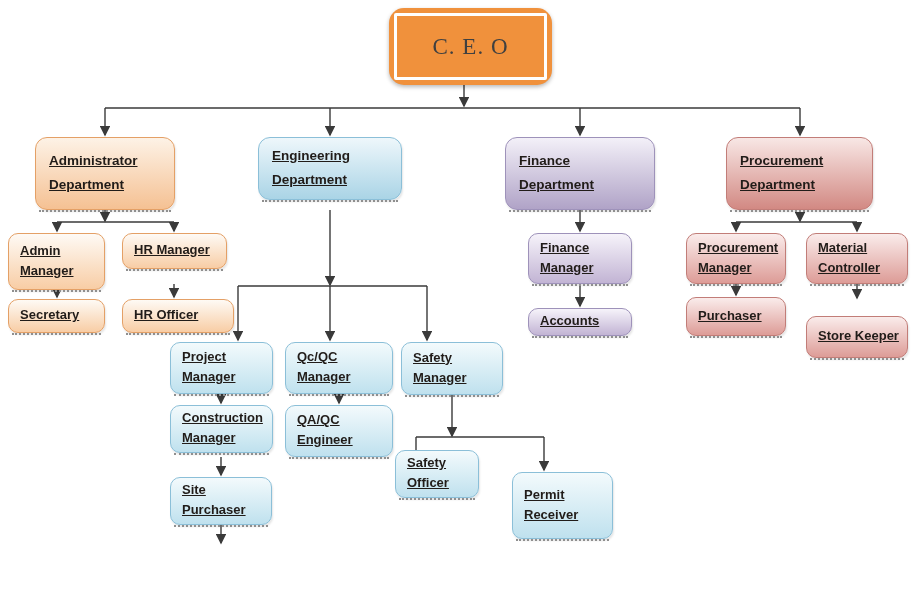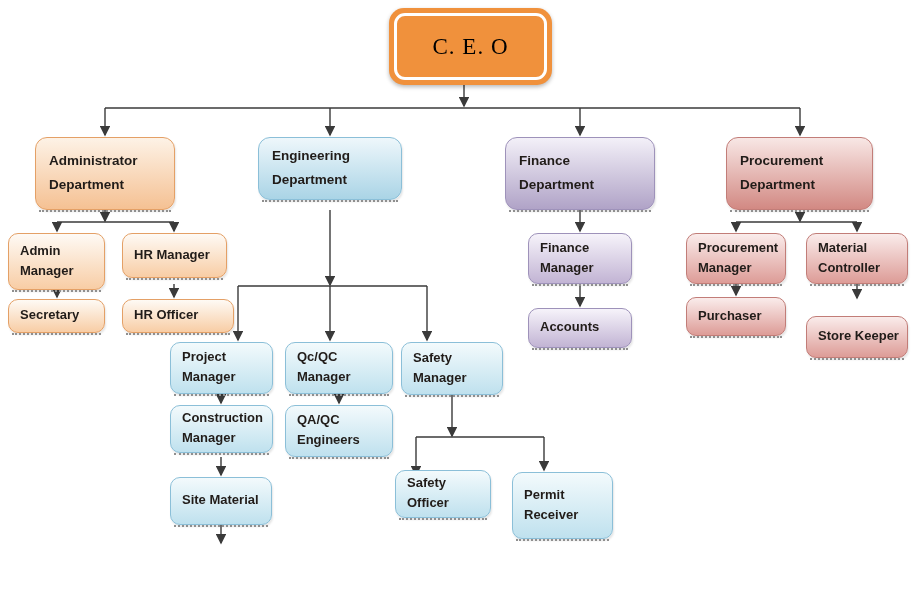--- a/index.html
+++ b/index.html
@@ -12,20 +12,21 @@
   .wires .arrhead{fill:var(--line);stroke:none;}
 
   .node{
     position:absolute;z-index:2;box-sizing:border-box;
     border-radius:10px;border:1px solid #999;
     display:flex;align-items:center;
     padding:2px 6px 4px 11px;
     font-weight:700;font-size:13px;line-height:20px;
     color:var(--text);white-space:pre-line;
     box-shadow:1px 2px 2px rgba(0,0,0,0.10);
+    text-decoration:underline;
   }
   .node::after{
     content:"";position:absolute;left:3px;right:3px;bottom:-3px;
     border-bottom:2px dotted var(--dot-shadow);
   }
   .dept{font-size:13.5px;line-height:24px;padding-left:13px;border-radius:12px;}
 
   .f-orange-dept{background:linear-gradient(var(--orange-top),var(--orange-bottom));border-color:var(--orange-border);}
   .f-orange{background:linear-gradient(var(--orange-sub-top),var(--orange-sub-bottom));border-color:var(--orange-border);}
   .f-blue-dept{background:linear-gradient(var(--blue-top),var(--blue-bottom));border-color:var(--blue-border);}
@@ -35,24 +36,24 @@
   .f-rose-dept{background:linear-gradient(var(--rose-top),var(--rose-bottom));border-color:var(--rose-border);}
   .f-rose{background:linear-gradient(var(--rose-sub-top),var(--rose-sub-bottom));border-color:var(--rose-border);}
 
   .ceo{
     position:absolute;z-index:2;box-sizing:border-box;
     background:var(--ceo-fill);border-radius:15px;padding:5px;
     box-shadow:0 2px 4px rgba(0,0,0,0.28);
   }
   .ceo-inner{
     box-sizing:border-box;width:100%;height:100%;
-    border:3px solid var(--ceo-inner-border);border-radius:11px;
+    border:3px solid var(--ceo-inner-border);border-radius:2px;
     display:flex;align-items:center;justify-content:center;
     font-family:"Liberation Serif",serif;font-size:23px;letter-spacing:1px;
-    color:#000000;
+    color:#404040;
   }
 </style>
 </head>
 <body>
 
 <div id="canvas">
 
   <svg class="wires" width="920" height="610" viewBox="0 0 920 610">
     <defs>
       <marker id="arw" viewBox="0 0 10 10" refX="8.5" refY="5" markerWidth="7.5" markerHeight="7.5" orient="auto">
@@ -108,42 +109,42 @@
 Department</div>
   <div class="node dept f-blue-dept" style="left:258px;top:137px;width:144px;height:63px">Engineering
 Department</div>
   <div class="node dept f-purple-dept" style="left:505px;top:137px;width:150px;height:73px">Finance
 Department</div>
   <div class="node dept f-rose-dept" style="left:726px;top:137px;width:147px;height:73px">Procurement
 Department</div>
 
   <div class="node f-orange" style="left:8px;top:233px;width:97px;height:57px">Admin
 Manager</div>
-  <div class="node f-orange" style="left:122px;top:233px;width:105px;height:45px">HR Manager</div>
+  <div class="node f-orange" style="left:122px;top:233px;width:105px;height:36px">HR Manager</div>
   <div class="node f-orange" style="left:8px;top:299px;width:97px;height:34px">Secretary</div>
   <div class="node f-orange" style="left:122px;top:299px;width:112px;height:34px">HR Officer</div>
 
   <div class="node f-blue" style="left:170px;top:342px;width:103px;height:52px">Project
 Manager</div>
   <div class="node f-blue" style="left:285px;top:342px;width:108px;height:52px">Qc/QC
 Manager</div>
   <div class="node f-blue" style="left:401px;top:342px;width:102px;height:53px">Safety
 Manager</div>
   <div class="node f-blue" style="left:170px;top:405px;width:103px;height:48px">Construction
 Manager</div>
   <div class="node f-blue" style="left:285px;top:405px;width:108px;height:52px">QA/QC
-Engineers</div>
-  <div class="node f-blue" style="left:170px;top:477px;width:102px;height:48px">Site Material</div>
-  <div class="node f-blue" style="left:395px;top:470px;width:96px;height:48px">Safety Officer</div>
+Engineer</div>
+  <div class="node f-blue" style="left:170px;top:477px;width:102px;height:48px">Site Purchaser</div>
+  <div class="node f-blue" style="left:395px;top:450px;width:84px;height:48px">Safety Officer</div>
   <div class="node f-blue" style="left:512px;top:472px;width:101px;height:67px">Permit
 Receiver</div>
 
   <div class="node f-purple" style="left:528px;top:233px;width:104px;height:51px">Finance
 Manager</div>
-  <div class="node f-purple" style="left:528px;top:308px;width:104px;height:40px">Accounts</div>
+  <div class="node f-purple" style="left:528px;top:308px;width:104px;height:28px">Accounts</div>
 
   <div class="node f-rose" style="left:686px;top:233px;width:100px;height:51px">Procurement
 Manager</div>
   <div class="node f-rose" style="left:806px;top:233px;width:102px;height:51px">Material
 Controller</div>
   <div class="node f-rose" style="left:686px;top:297px;width:100px;height:39px">Purchaser</div>
   <div class="node f-rose" style="left:806px;top:316px;width:102px;height:42px">Store Keeper</div>
 
 </div>
 

